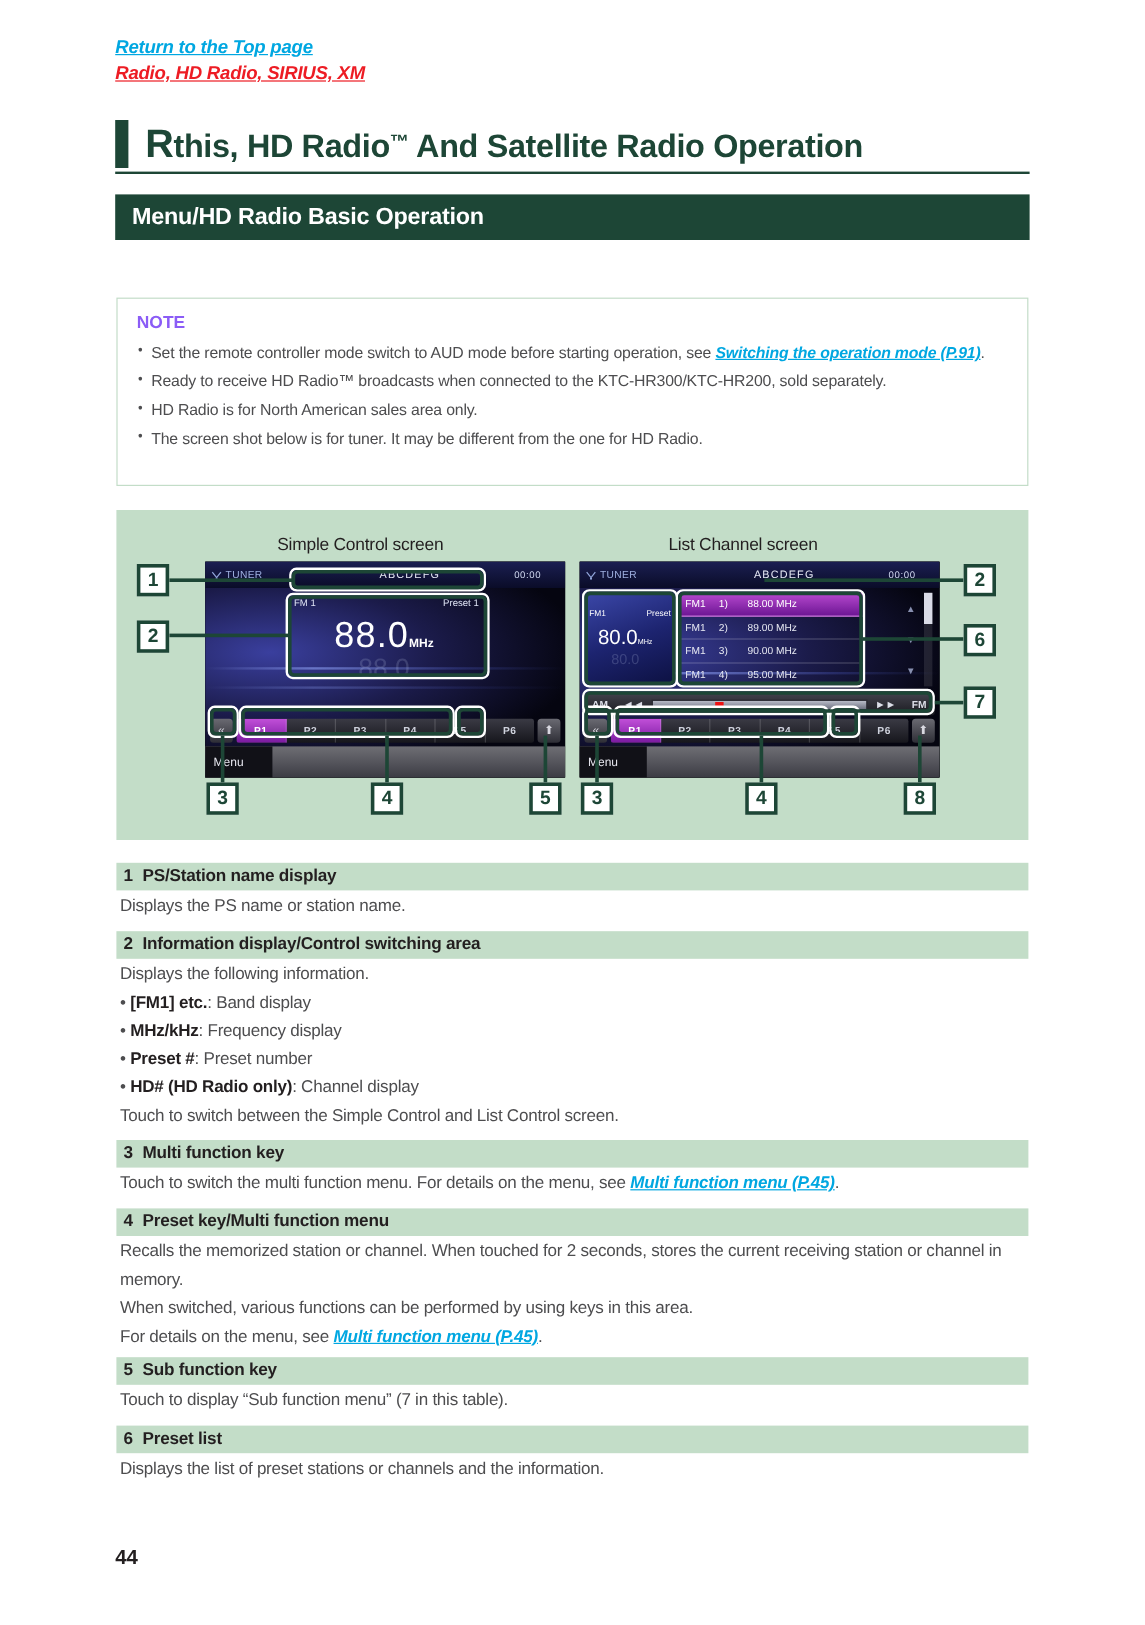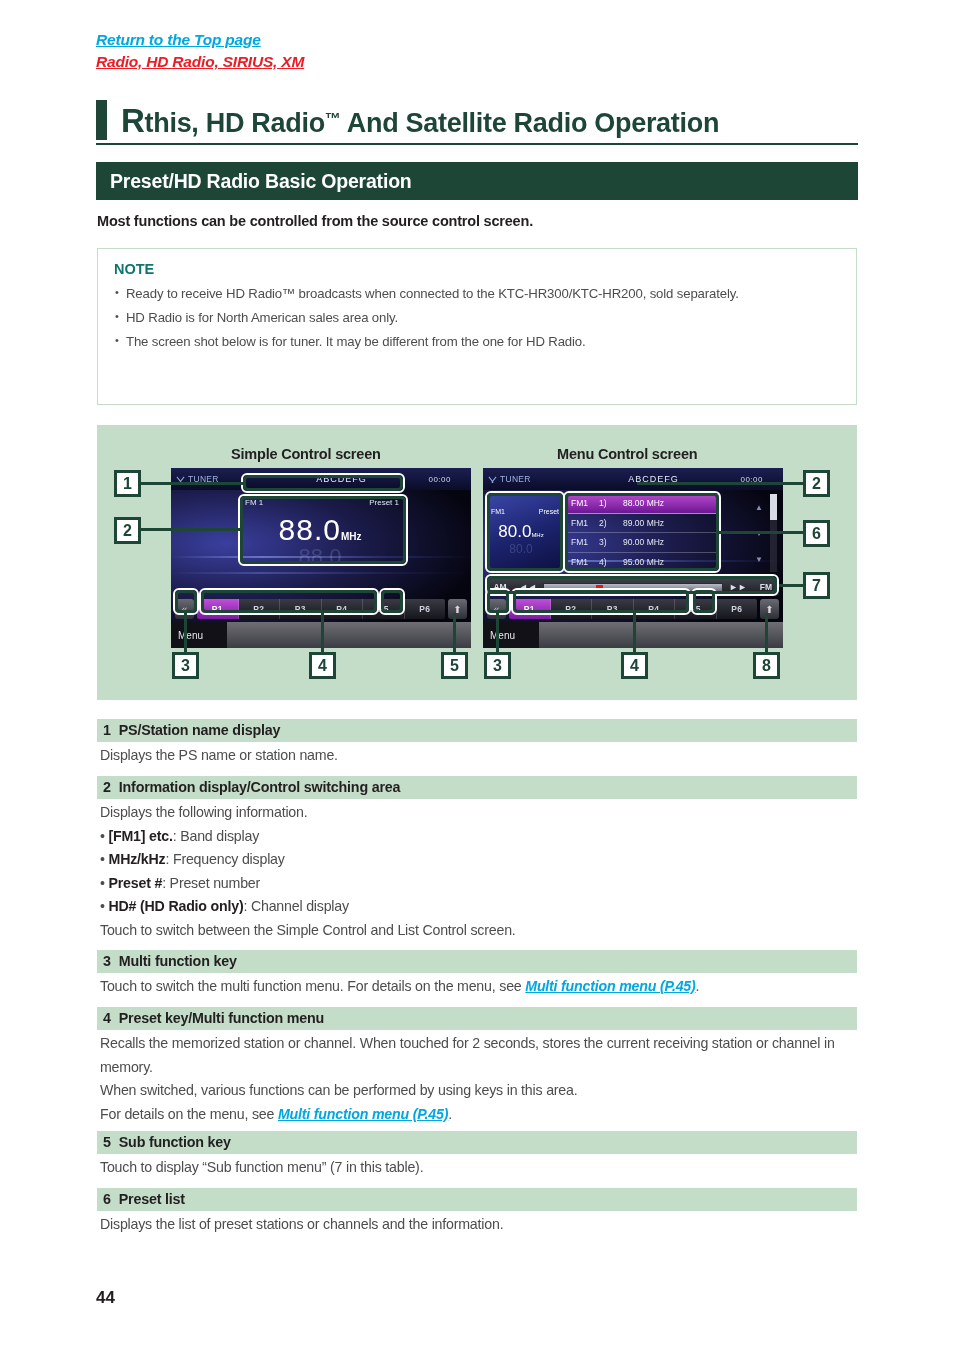--- a/index.html
+++ b/index.html
@@ -109,21 +109,21 @@
     top: 248px;
     width: 760px;
     height: 157px;
     border: 1.5px solid #c3ddc8;
     background: #ffffff;
     padding: 12px 16px 10px 16px;
   }
   .note-title {
     font-size: 14.5px;
     font-weight: bold;
-    color: #0f766e;
+    color: #8b5cf6;
     margin-bottom: 7px;
   }
   .note-item {
     font-size: 13.2px;
     color: #4d4d4f;
     line-height: 19px;
     padding-left: 12px;
     position: relative;
     margin-bottom: 5px;
     letter-spacing: -0.15px;
@@ -148,21 +148,21 @@
     position: absolute;
     left: 97px;
     top: 425px;
     width: 760px;
     height: 275px;
     background: #c3ddc8;
   }
   .fig-caption {
     position: absolute;
     font-size: 14.5px;
-    font-weight: bold;
+    font-weight: normal;
     color: #231f20;
     letter-spacing: -0.2px;
   }
   .cap-simple { left: 134px; top: 21px; }
   .cap-list   { left: 460px; top: 21px; }
 
   
   .device {
     position: absolute;
     top: 43px;
@@ -411,34 +411,34 @@
     <a class="link-return" href="#">Return to the Top page</a>
     <a class="link-breadcrumb" href="#">Radio, HD Radio, SIRIUS, XM</a>
   </div>
 
   <div class="chapter">
     <div class="chapter-bar"></div>
     <div class="chapter-title"><span class="cap">R</span><span>this, HD Radio</span><span class="tm">™</span><span> And Satellite Radio Operation</span></div>
   </div>
   <div class="chapter-rule"></div>
 
-  <div class="banner">Preset/HD Radio Basic Operation</div>
-
-  <div class="intro">Most functions can be controlled from the source control screen.</div>
+  <div class="banner">Menu/HD Radio Basic Operation</div>
+
 
   <div class="notebox">
     <div class="note-title">NOTE</div>
+    <div class="note-item"><span>Set the remote controller mode switch to AUD mode before starting operation, see </span><a class="inline-link" href="#">Switching the operation mode (P.91)</a><span>.</span></div>
     <div class="note-item">Ready to receive HD Radio™ broadcasts when connected to the KTC-HR300/KTC-HR200, sold separately.</div>
     <div class="note-item">HD Radio is for North American sales area only.</div>
     <div class="note-item">The screen shot below is for tuner. It may be different from the one for HD Radio.</div>
   </div>
 
   <div class="figure">
     <div class="fig-caption cap-simple">Simple Control screen</div>
-    <div class="fig-caption cap-list">Menu Control screen</div>
+    <div class="fig-caption cap-list">List Channel screen</div>
 
     <div class="device device-simple">
       <div class="dev-bg"></div>
       <div class="dev-streak" style="top:88px"></div>
       <div class="dev-streak" style="top:104px;opacity:.5"></div>
       <div class="dev-title-bar">
         <span class="src-tag">
           <svg class="ant-icon" viewBox="0 0 10 10">
               <path d="M1 2 L5 7 L9 2" stroke="#8fa3d8" fill="none" stroke-width="1.2"></path>
               <circle cx="5" cy="8" r="1" fill="#8fa3d8"></circle>

